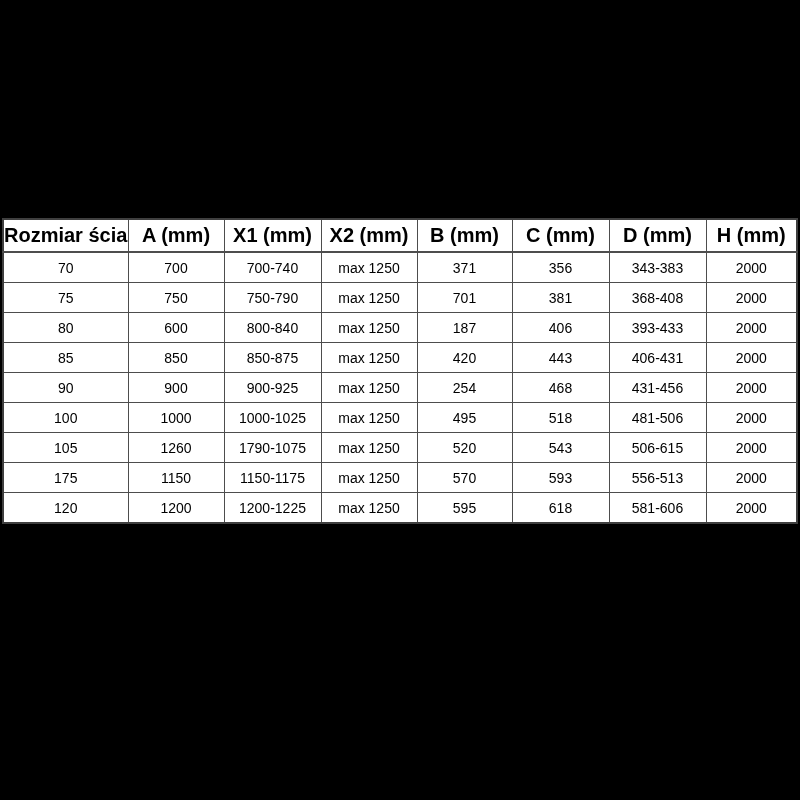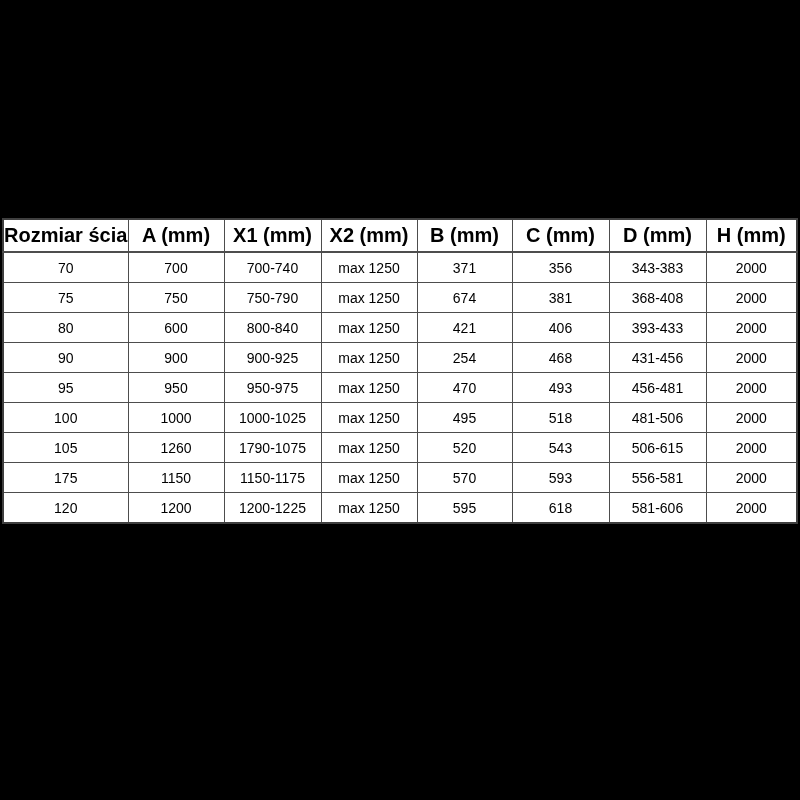--- a/index.html
+++ b/index.html
@@ -83,53 +83,53 @@
           <td>371</td>
           <td>356</td>
           <td>343-383</td>
           <td>2000</td>
         </tr>
         <tr>
           <td>75</td>
           <td>750</td>
           <td>750-790</td>
           <td>max 1250</td>
-          <td>674</td>
+          <td>701</td>
           <td>381</td>
           <td>368-408</td>
           <td>2000</td>
         </tr>
         <tr>
           <td>80</td>
           <td>600</td>
           <td>800-840</td>
           <td>max 1250</td>
-          <td>421</td>
+          <td>187</td>
           <td>406</td>
           <td>393-433</td>
+          <td>2000</td>
+        </tr>
+        <tr>
+          <td>85</td>
+          <td>850</td>
+          <td>850-875</td>
+          <td>max 1250</td>
+          <td>420</td>
+          <td>443</td>
+          <td>406-431</td>
           <td>2000</td>
         </tr>
         <tr>
           <td>90</td>
           <td>900</td>
           <td>900-925</td>
           <td>max 1250</td>
           <td>254</td>
           <td>468</td>
           <td>431-456</td>
-          <td>2000</td>
-        </tr>
-        <tr>
-          <td>95</td>
-          <td>950</td>
-          <td>950-975</td>
-          <td>max 1250</td>
-          <td>470</td>
-          <td>493</td>
-          <td>456-481</td>
           <td>2000</td>
         </tr>
         <tr>
           <td>100</td>
           <td>1000</td>
           <td>1000-1025</td>
           <td>max 1250</td>
           <td>495</td>
           <td>518</td>
           <td>481-506</td>
@@ -145,21 +145,21 @@
           <td>506-615</td>
           <td>2000</td>
         </tr>
         <tr>
           <td>175</td>
           <td>1150</td>
           <td>1150-1175</td>
           <td>max 1250</td>
           <td>570</td>
           <td>593</td>
-          <td>556-581</td>
+          <td>556-513</td>
           <td>2000</td>
         </tr>
         <tr>
           <td>120</td>
           <td>1200</td>
           <td>1200-1225</td>
           <td>max 1250</td>
           <td>595</td>
           <td>618</td>
           <td>581-606</td>

